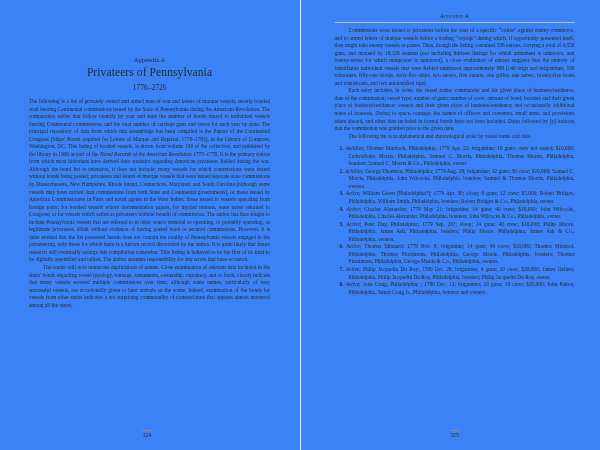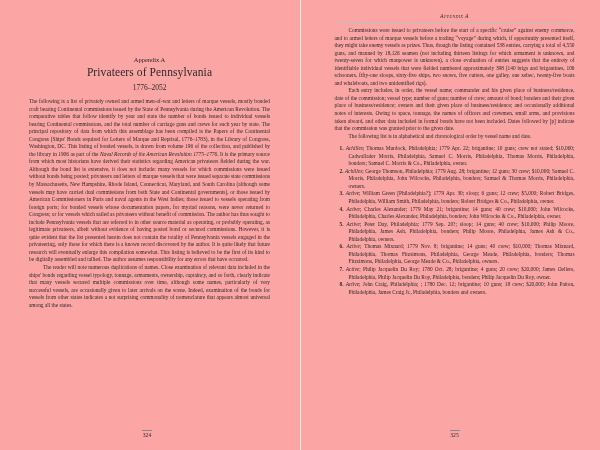--- a/index.html
+++ b/index.html
@@ -1,19 +1,19 @@
 <!DOCTYPE html>
 <html><head>
 <meta charset="utf-8">
 <style>
   html, body { margin: 0; padding: 0; background: #ffffff; }
   body { width: 600px; height: 450px; overflow: hidden; position: relative;
          font-family: "Liberation Serif", "DejaVu Serif", serif; color: #2a2a2a; }
   .spread { position: absolute; left: 0; top: 0; width: 600px; height: 450px; display: flex; }
-  .page { position: relative; width: 300px; height: 450px; background: #fca5a5; }
+  .page { position: relative; width: 300px; height: 450px; background: #3b82f6; }
   .page.left { border-right: 1px solid #f0f0f0; }
   .content { position: absolute; }
   .left .content { left: 29px; top: 56px; width: 241px; }
   .right-inner { position: absolute; left: 34px; width: 240px; top: 13px; }
   .appendix-label { text-align: center; font-size: 6.5px; margin-top: 0; }
   .chapter-title { text-align: center; font-size: 11.5px; margin-top: 3px; letter-spacing: 0.1px; }
   .chapter-dates { text-align: center; font-size: 7.5px; margin-top: 5px; margin-bottom: 6px; }
   p.body { font-size: 5.35px; line-height: 7.55px; text-align: justify; margin: 0; hyphens: auto; }
   p.body.indent { text-indent: 14px; }
   .running-head { text-align: center; font-style: italic; font-size: 5.6px; letter-spacing: 0.4px;
@@ -30,21 +30,21 @@
 </style>
 </head>
 <body>
 
 <div class="spread">
 
   <div class="page left">
     <div class="content">
       <div class="appendix-label">Appendix A</div>
       <div class="chapter-title">Privateers of Pennsylvania</div>
-      <div class="chapter-dates">1776–2052</div>
+      <div class="chapter-dates">1776–2726</div>
       <p class="body"><span>The following is a list of privately owned and armed men-of-war and letters of marque vessels, mostly bonded craft bearing Continental commissions issued by the State of Pennsylvania during the American Revolution. The comparative tables that follow identify by year and state the number of bonds issued to individual vessels bearing Continental commissions, and the total number of carriage guns and crews for each year by state. The principal repository of data from which this assemblage has been compiled is the Papers of the Continental Congress (Ships' Bonds required for Letters of Marque and Reprisal, 1776–1783), in the Library of Congress, Washington, DC. This listing of bonded vessels, is drawn from volume 196 of the collection, and published by the library in 1906 as part of the </span><i>Naval Records of the American Revolution 1775–1776</i><span>. It is the primary source from which most historians have derived their statistics regarding American privateers fielded during the war. Although the bond list is extensive, it does not include: many vessels for which commissions were issued without bonds being posted; privateers and letters of marque vessels that were issued separate state commissions by Massachusetts, New Hampshire, Rhode Island, Connecticut, Maryland, and South Carolina (although some vessels may have carried dual commissions from both State and Continental governments), or those issued by American Commissioners in Paris and naval agents in the West Indies; those issued to vessels operating from foreign ports; for bonded vessels whose documentation papers, for myriad reasons, were never returned to Congress; or for vessels which sailed as privateers without benefit of commission. The author has thus sought to include Pennsylvania vessels that are referred to in other source material as operating, or probably operating, as legitimate privateers, albeit without evidence of having posted bond or secured commissions. However, it is quite evident that the list presented herein does not contain the totality of Pennsylvania vessels engaged in the privateering, only those for which there is a known record discovered by the author. It is quite likely that future research will eventually enlarge this compilation somewhat. This listing is believed to be the first of its kind to be digitally assembled and tallied. The author assumes responsibility for any errors that have occurred.</span></p>
       <p class="body indent">The reader will note numerous duplications of names. Close examination of relevant data included in the ships' bonds regarding vessel typology, tonnage, armaments, ownership, captaincy, and so forth, clearly indicate that many vessels secured multiple commissions over time, although some names, particularly of very successful vessels, are occasionally given to later arrivals on the scene. Indeed, examination of the bonds for vessels from other states indicates a not surprising commonality of nomenclature that appears almost universal among all the states.</p>
     </div>
     <div class="folio">324</div>
   </div>
 
   <div class="page right">
     <div class="right-inner">
       <div class="running-head">Appendix A</div>
       <p class="body indent">Commissions were issued to privateers before the start of a specific “cruise” against enemy commerce, and to armed letters of marque vessels before a trading “voyage” during which, if opportunity presented itself, they might take enemy vessels as prizes. Thus, though the listing contained 538 entries, carrying a total of 4,550 guns, and manned by 18,126 seamen (not including thirteen listings for which armament is unknown, and twenty-seven for which manpower is unknown), a close evaluation of entries suggests that the entirety of identifiable individual vessels that were fielded numbered approximately 398 (140 brigs and brigantines, 106 schooners, fifty-one sloops, sixty-five ships, two snows, five cutters, one galley, one xebec, twenty-five boats and whaleboats, and two unidentified rigs).</p>

